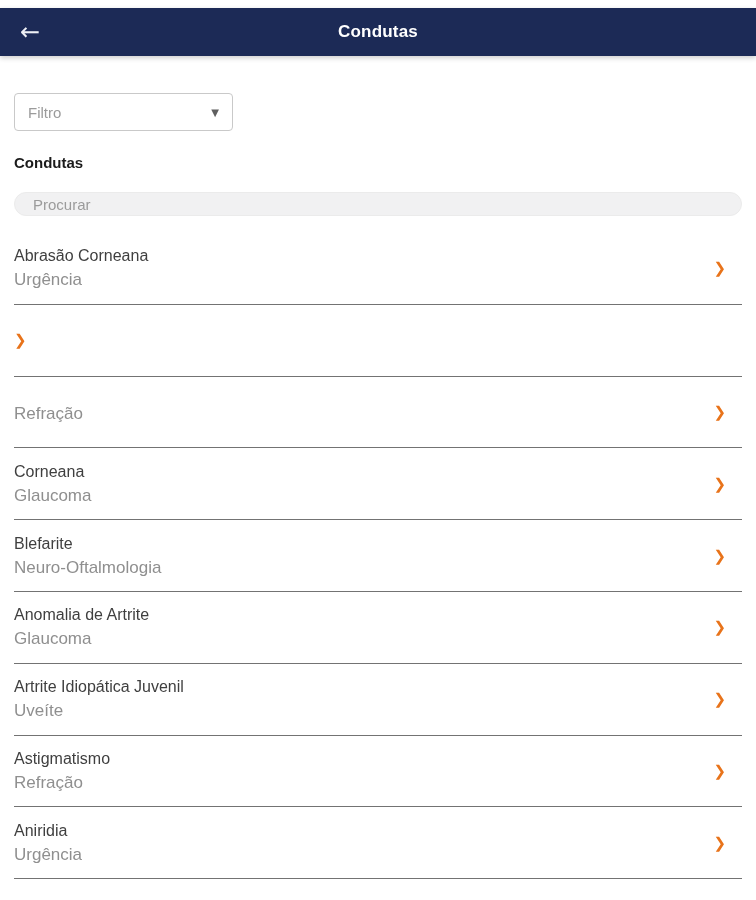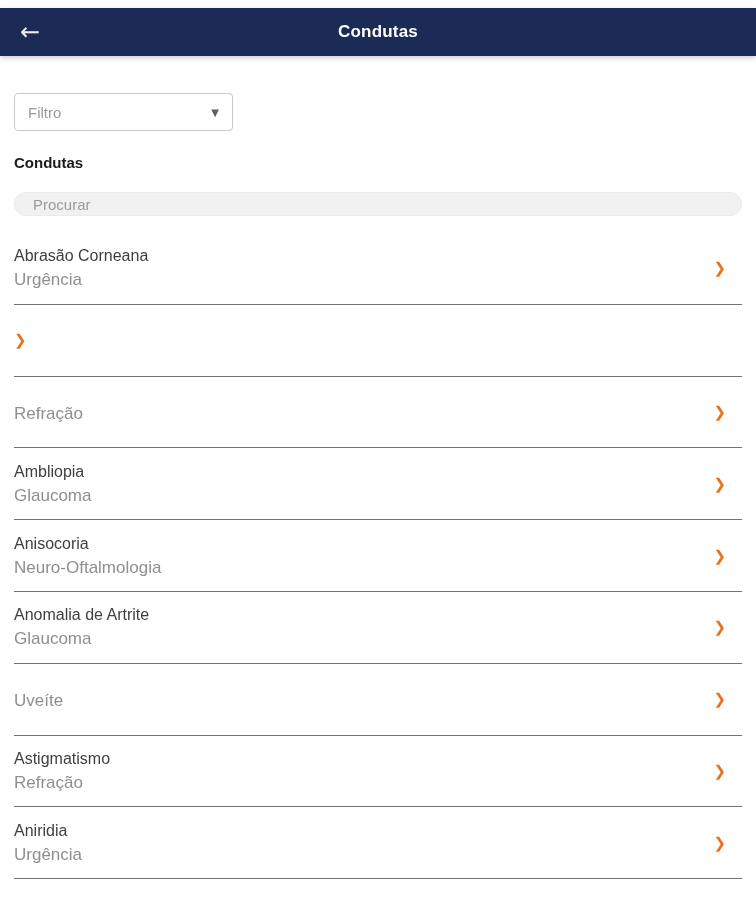--- a/index.html
+++ b/index.html
@@ -127,41 +127,42 @@
     <span class="chevron">❯</span>
   </div>
       <div class="row">
     <div class="row-text">
       <div class="row-subtitle">Refração</div>
     </div>
     <span class="chevron">❯</span>
   </div>
       <div class="row">
     <div class="row-text">
-      <div class="row-title">Ambliopia</div>
+      <div class="row-title">Corneana</div>
       <div class="row-subtitle">Glaucoma</div>
     </div>
     <span class="chevron">❯</span>
   </div>
       <div class="row">
     <div class="row-text">
-      <div class="row-title">Anisocoria</div>
+      <div class="row-title">Blefarite</div>
       <div class="row-subtitle">Neuro-Oftalmologia</div>
     </div>
     <span class="chevron">❯</span>
   </div>
       <div class="row">
     <div class="row-text">
       <div class="row-title">Anomalia de Artrite</div>
       <div class="row-subtitle">Glaucoma</div>
     </div>
     <span class="chevron">❯</span>
   </div>
       <div class="row">
     <div class="row-text">
+      <div class="row-title">Artrite Idiopática Juvenil</div>
       <div class="row-subtitle">Uveíte</div>
     </div>
     <span class="chevron">❯</span>
   </div>
       <div class="row">
     <div class="row-text">
       <div class="row-title">Astigmatismo</div>
       <div class="row-subtitle">Refração</div>
     </div>
     <span class="chevron">❯</span>

